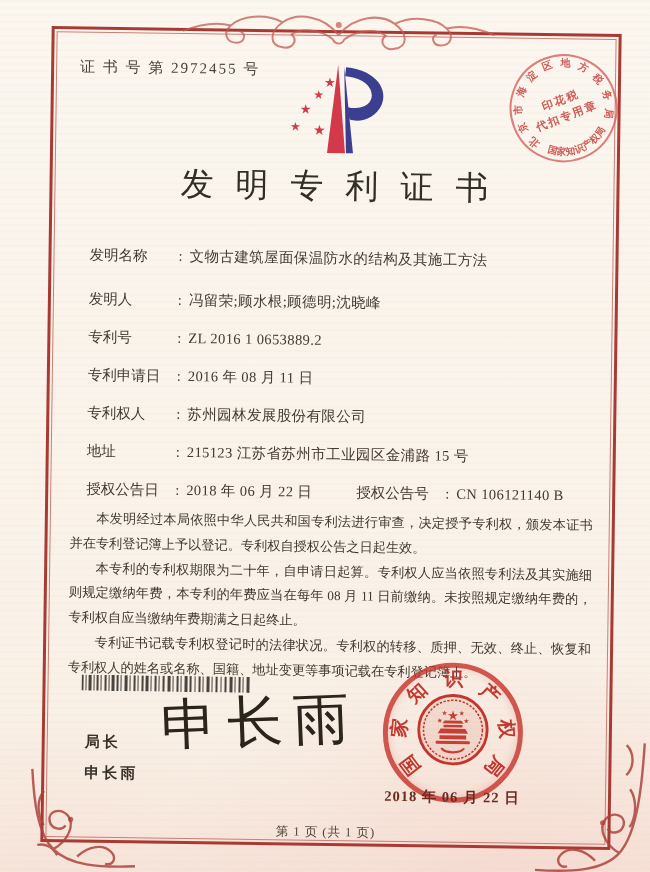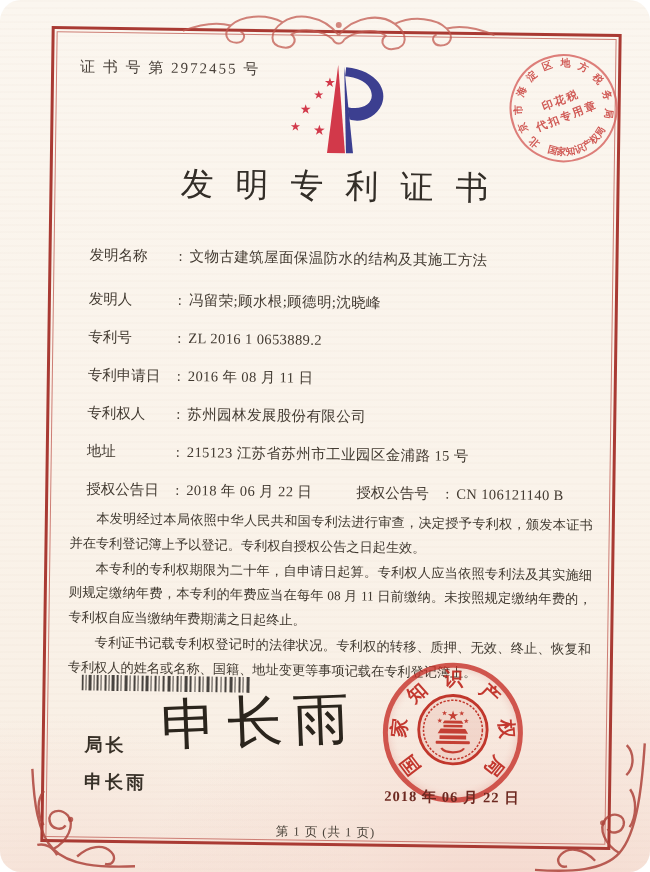--- a/index.html
+++ b/index.html
@@ -2,21 +2,21 @@
 <html style="--border_red: #a93a33; --seal_red: #c1372c; --logo_red: #d2394a; --logo_blue: #3c3f90; --text_dark: #3f382f;"><head>
 <meta charset="utf-8">
 <style>
   html,body { margin:0; padding:0; width:650px; height:872px; overflow:hidden;
     font-family:"Liberation Serif","DejaVu Serif",serif; }
   .paper { position:absolute; inset:0;
     background:
       radial-gradient(95% 55% at 78% 108%, rgba(241,193,184,.55), rgba(241,193,184,0) 62%),
       radial-gradient(85% 45% at 10% 108%, rgba(243,206,197,.5), rgba(243,206,197,0) 58%),
       repeating-linear-gradient(180deg, rgba(210,190,175,.05) 0 2px, rgba(255,255,255,0) 2px 7px),
-      linear-gradient(180deg,#fbf6ef 0%, #faf3ea 55%, #f8eee3 100%); border-radius: 21px; }
+      linear-gradient(180deg,#fbf6ef 0%, #faf3ea 55%, #f8eee3 100%); }
 
   .frame { position:absolute; left:46px; top:30px; width:564px; height:810px;
     border:3px solid var(--border_red,#a93a33); transform:rotate(0.8deg); transform-origin:50% 50%; }
   .frame-inner { position:absolute; inset:2px; border:1px solid #cd7d74; }
 
   .cert-no { position:absolute; left:26px; top:28px; font-size:15px; color:#49413a; letter-spacing:2px; }
 
   .logo { position:absolute; left:226px; top:24px; width:116px; height:108px; }
 
   .title { position:absolute; left:0; right:0; top:131px; text-align:center; font-size:33px;
@@ -30,21 +30,21 @@
   .fcolon { margin:0 7px 0 1px; }
   .fvalue { letter-spacing:.4px; }
   .grant-gap { display:inline-block; width:44px; }
 
   .body-text { position:absolute; left:22px; top:477px; width:523px; font-size:13.2px;
     line-height:1.88; color:#3f382f; text-align:justify; }
   .body-text p { margin:0; text-indent:2em; }
 
   .barcode { position:absolute; left:36px; top:645px; width:172px; height:16px; }
 
-  .officer { position:absolute; left:40px; top:697px; font-size:18px; font-weight:600;
+  .officer { position:absolute; left:40px; top:697px; font-size:15px; font-weight:600;
     color:#383128; letter-spacing:3px; line-height:2.05; }
 
   .signature { position:absolute; left:116px; top:650px; width:300px; font-size:56px;
     color:#2b251d; letter-spacing:10px; transform:rotate(-3deg); font-weight:500; }
 
   .seal { position:absolute; left:338px; top:628px; width:140px; height:140px; z-index:3; }
   .seal-ring { position:absolute; inset:0; border-radius:50%;
     border:5px solid rgba(198,48,40,.8); box-shadow:inset 0 0 8px rgba(198,48,40,.2); }
   .seal-arc { position:absolute; inset:0; font-size:19px; font-weight:700;
     color:rgba(190,40,32,.92); }

